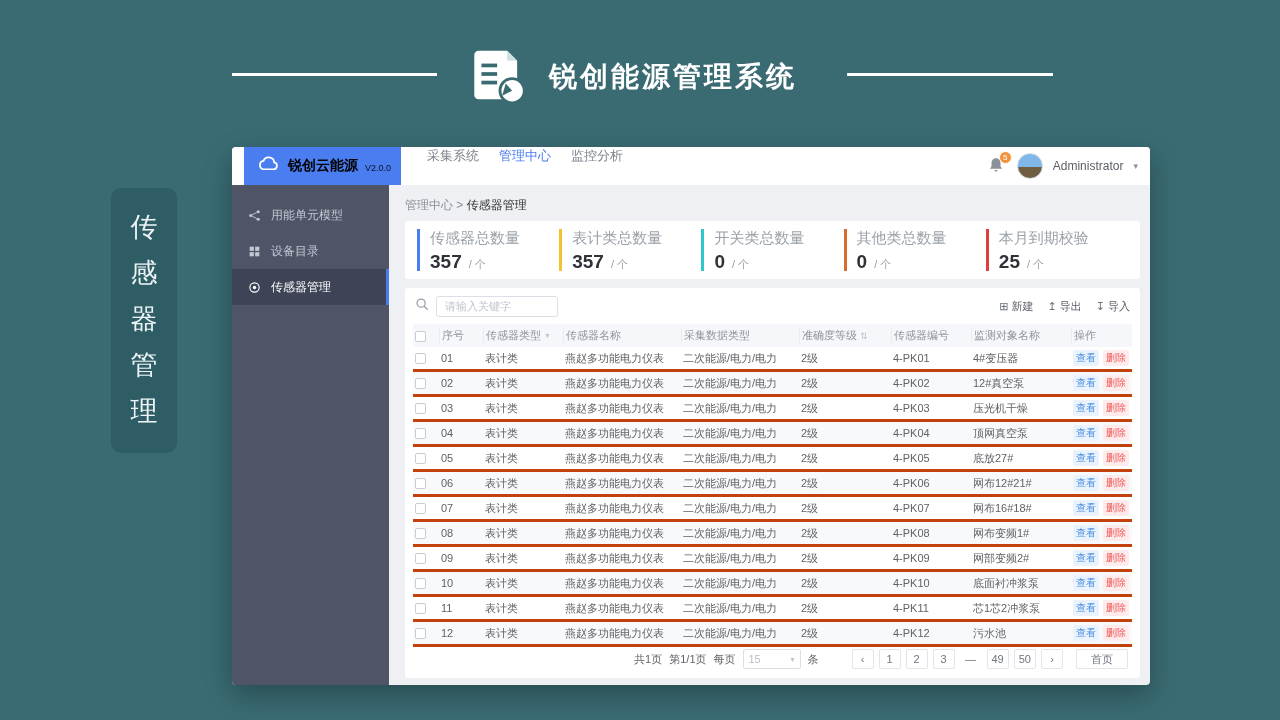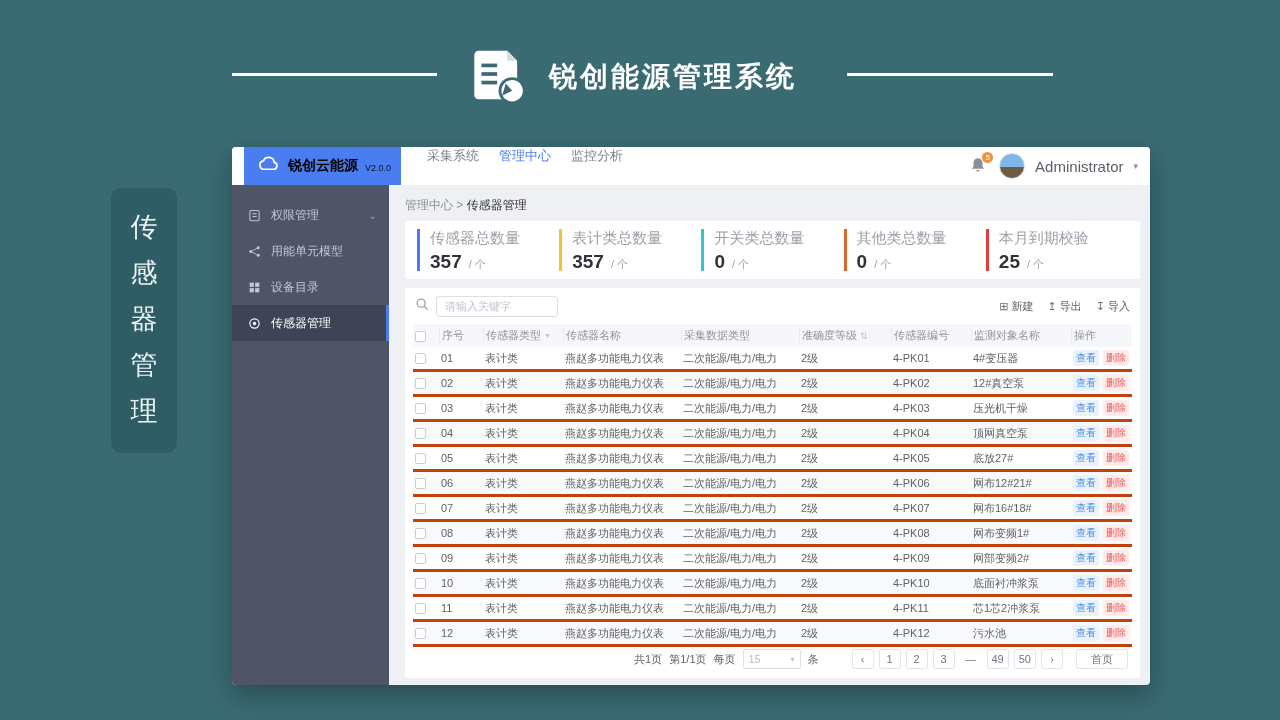--- a/index.html
+++ b/index.html
@@ -35,21 +35,21 @@
   .nav-item { font-size:13px; color:#7d828b; cursor:pointer; }
   .nav-item.active { color:#4a7df0; }
   .user-area { position:absolute; right:12px; top:0; height:38px; display:flex;
     align-items:center; gap:10px; }
   .bell-wrap { position:relative; width:20px; height:22px; cursor:pointer; }
   .bell-badge { position:absolute; top:-4px; right:-5px; min-width:13px; height:13px;
     background:#f2943a; border-radius:50%; color:#fff; font-size:8px; display:flex;
     align-items:center; justify-content:center; border:1px solid #fff; }
   .avatar { width:26px; height:26px; border-radius:50%; border:1px solid #d9dee5;
     background:linear-gradient(180deg,#7fb7e8 0 55%, #6f5d42 55% 100%); cursor:pointer; }
-  .user-name { font-size:15px; color:#5a5e66; }
+  .user-name { font-size:12px; color:#5a5e66; }
   .user-caret { font-size:9px; color:#8a8f99; }
   
   .sidebar { position:absolute; left:0; top:38px; width:157px; bottom:0; background:#4f5567;
     padding-top:12px; }
   .sb-item { height:36px; display:flex; align-items:center; gap:9px; padding:0 12px 0 16px;
     color:#c3c7d3; font-size:12px; cursor:pointer; }
   .sb-item .sb-ico { width:14px; height:14px; display:flex; align-items:center; }
   .sb-item.active { background:#3e4456; color:#ffffff; border-right:3px solid #4a7df0; }
   .sb-caret { margin-left:auto; font-size:10px; color:#9aa0af; }
   
@@ -166,30 +166,20 @@
       <span class="avatar"></span>
       <span class="user-name">Administrator</span>
       <span class="user-caret">▾</span>
     </div>
   </div>
 
   <div class="sidebar">
       <div class="sb-item">
         <span class="sb-ico">
           <svg viewBox="0 0 14 14" width="13" height="13">
-            <rect x="2" y="1.6" width="10" height="11" rx="1.5" fill="none" stroke="currentColor" stroke-width="1.1"></rect>
-            <path d="M4.7 5.2h4.6M4.7 8h4.6" stroke="currentColor" stroke-width="1.1"></path>
-          </svg>
-        </span>
-        <span>权限管理</span>
-        <span class="sb-caret">⌄</span>
-      </div>
-      <div class="sb-item">
-        <span class="sb-ico">
-          <svg viewBox="0 0 14 14" width="13" height="13">
             <circle cx="3" cy="7" r="1.7" fill="currentColor"></circle>
             <circle cx="11" cy="3" r="1.7" fill="currentColor"></circle>
             <circle cx="11" cy="11" r="1.7" fill="currentColor"></circle>
             <path d="M4.5 6.2L9.5 3.7M4.5 7.8L9.5 10.3" stroke="currentColor" stroke-width="1" fill="none"></path>
           </svg>
         </span>
         <span>用能单元模型</span>
       </div>
       <div class="sb-item">
         <span class="sb-ico">

